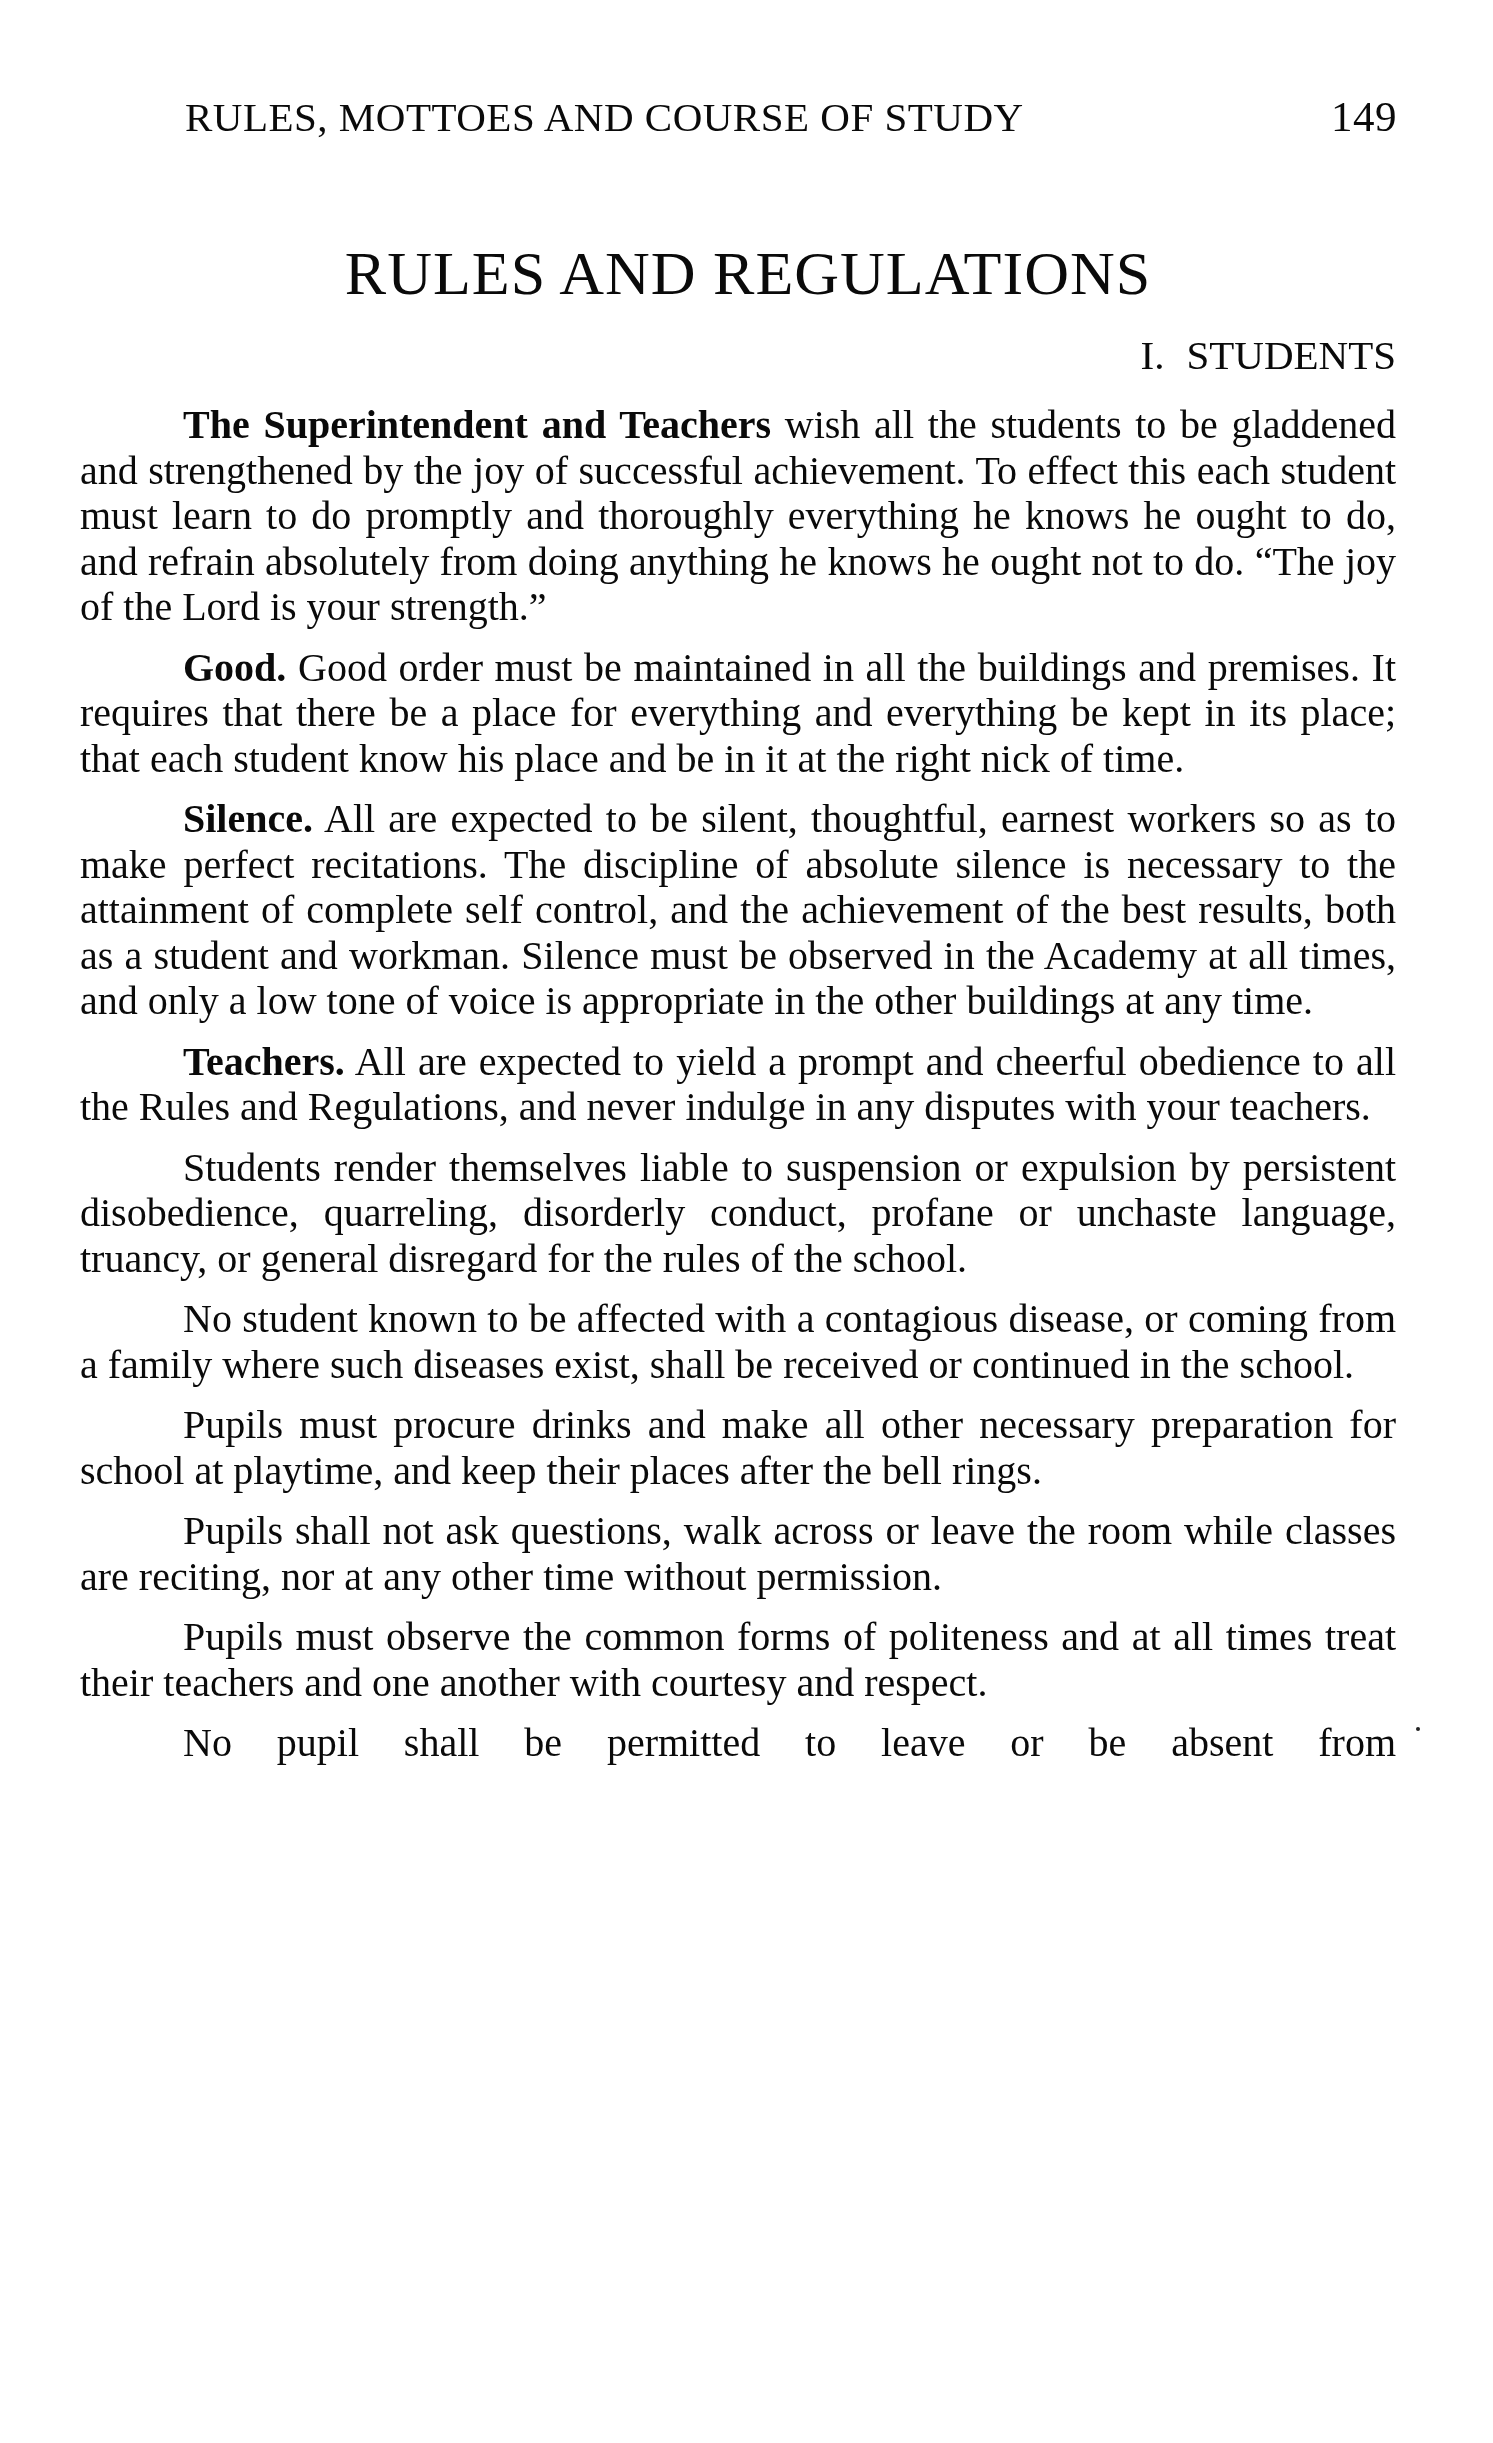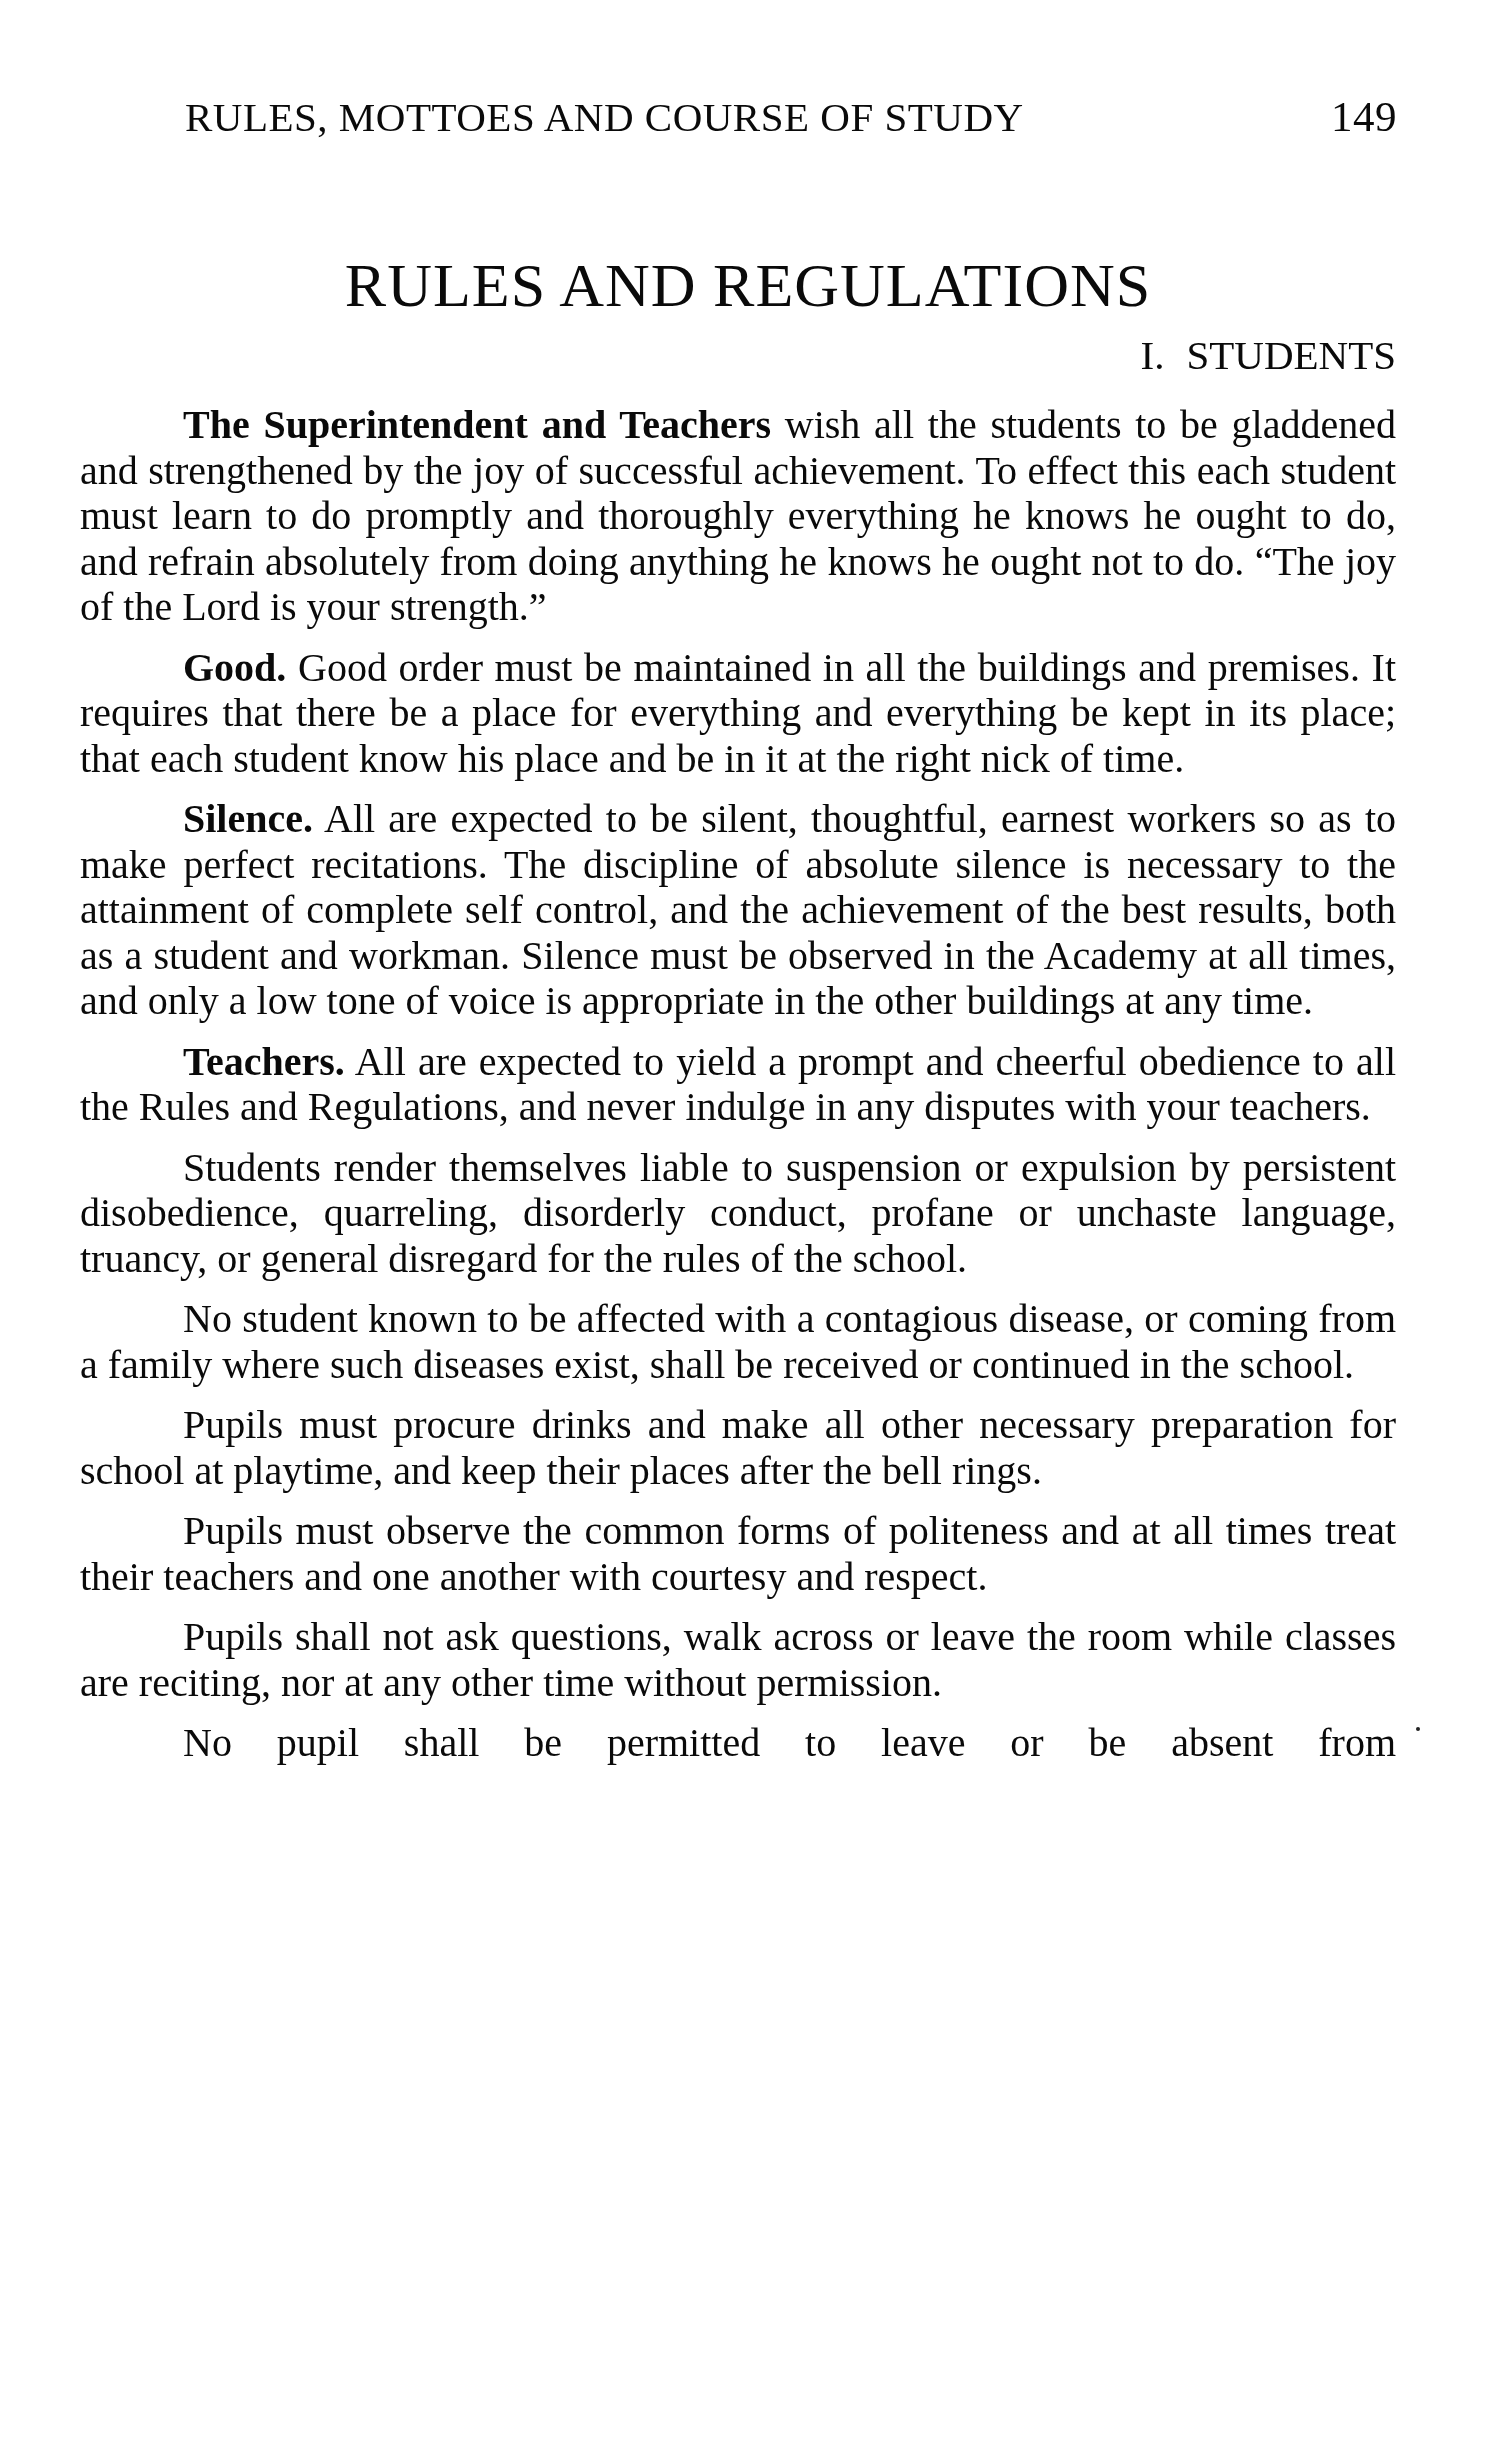--- a/index.html
+++ b/index.html
@@ -31,21 +31,21 @@
       align-items: flex-start;
       font-size: 41px;
       letter-spacing: 0.5px;
       line-height: 50px;
     }
     .running-head .page-number {
       font-size: 43px;
     }
     .title {
       position: absolute;
-      top: 250px;
+      top: 238px;
       left: 0;
       width: 1316px;
       text-align: center;
       font-size: 62px;
       line-height: 70px;
       letter-spacing: 1px;
       padding-left: 20px;
       box-sizing: border-box;
     }
     .subtitle {
@@ -117,21 +117,21 @@
     <p class="para"><span class="lead">Silence.</span><span>  All are expected to be silent, thoughtful, earn­est workers so as to make perfect recitations.  The discipline of absolute silence is necessary to the attainment of com­plete self control, and the achievement of the best results, both as a student and workman.  Silence must be observed in the Academy at all times, and only a low tone of voice is appropriate in the other buildings at any time.</span></p>
 
     <p class="para"><span class="lead">Teachers.</span><span>  All are expected to yield a prompt and cheerful obedience to all the Rules and Regulations, and never indulge in any disputes with your teachers.</span></p>
 
     <p class="para"><span>Students render themselves liable to suspension or ex­pulsion by persistent disobedience, quarreling, disorderly conduct, profane or unchaste language, truancy, or general disregard for the rules of the school.</span></p>
 
     <p class="para"><span>No student known to be affected with a contagious dis­ease, or coming from a family where such diseases exist, shall be received or continued in the school.</span></p>
 
     <p class="para"><span>Pupils must procure drinks and make all other necessary preparation for school at playtime, and keep their places after the bell rings.</span></p>
 
+    <p class="para"><span>Pupils shall not ask questions, walk across or leave the room while classes are reciting, nor at any other time with­out permission.</span></p>
+
     <p class="para"><span>Pupils must observe the common forms of politeness and at all times treat their teachers and one another with courtesy and respect.</span></p>
-
-    <p class="para"><span>Pupils shall not ask questions, walk across or leave the room while classes are reciting, nor at any other time with­out permission.</span></p>
 
     <p class="para last"><span>No pupil shall be permitted to leave or be absent from</span></p>
   </div>
 
   <div class="stray-dot"></div>
 </div>
 
 </body></html>

